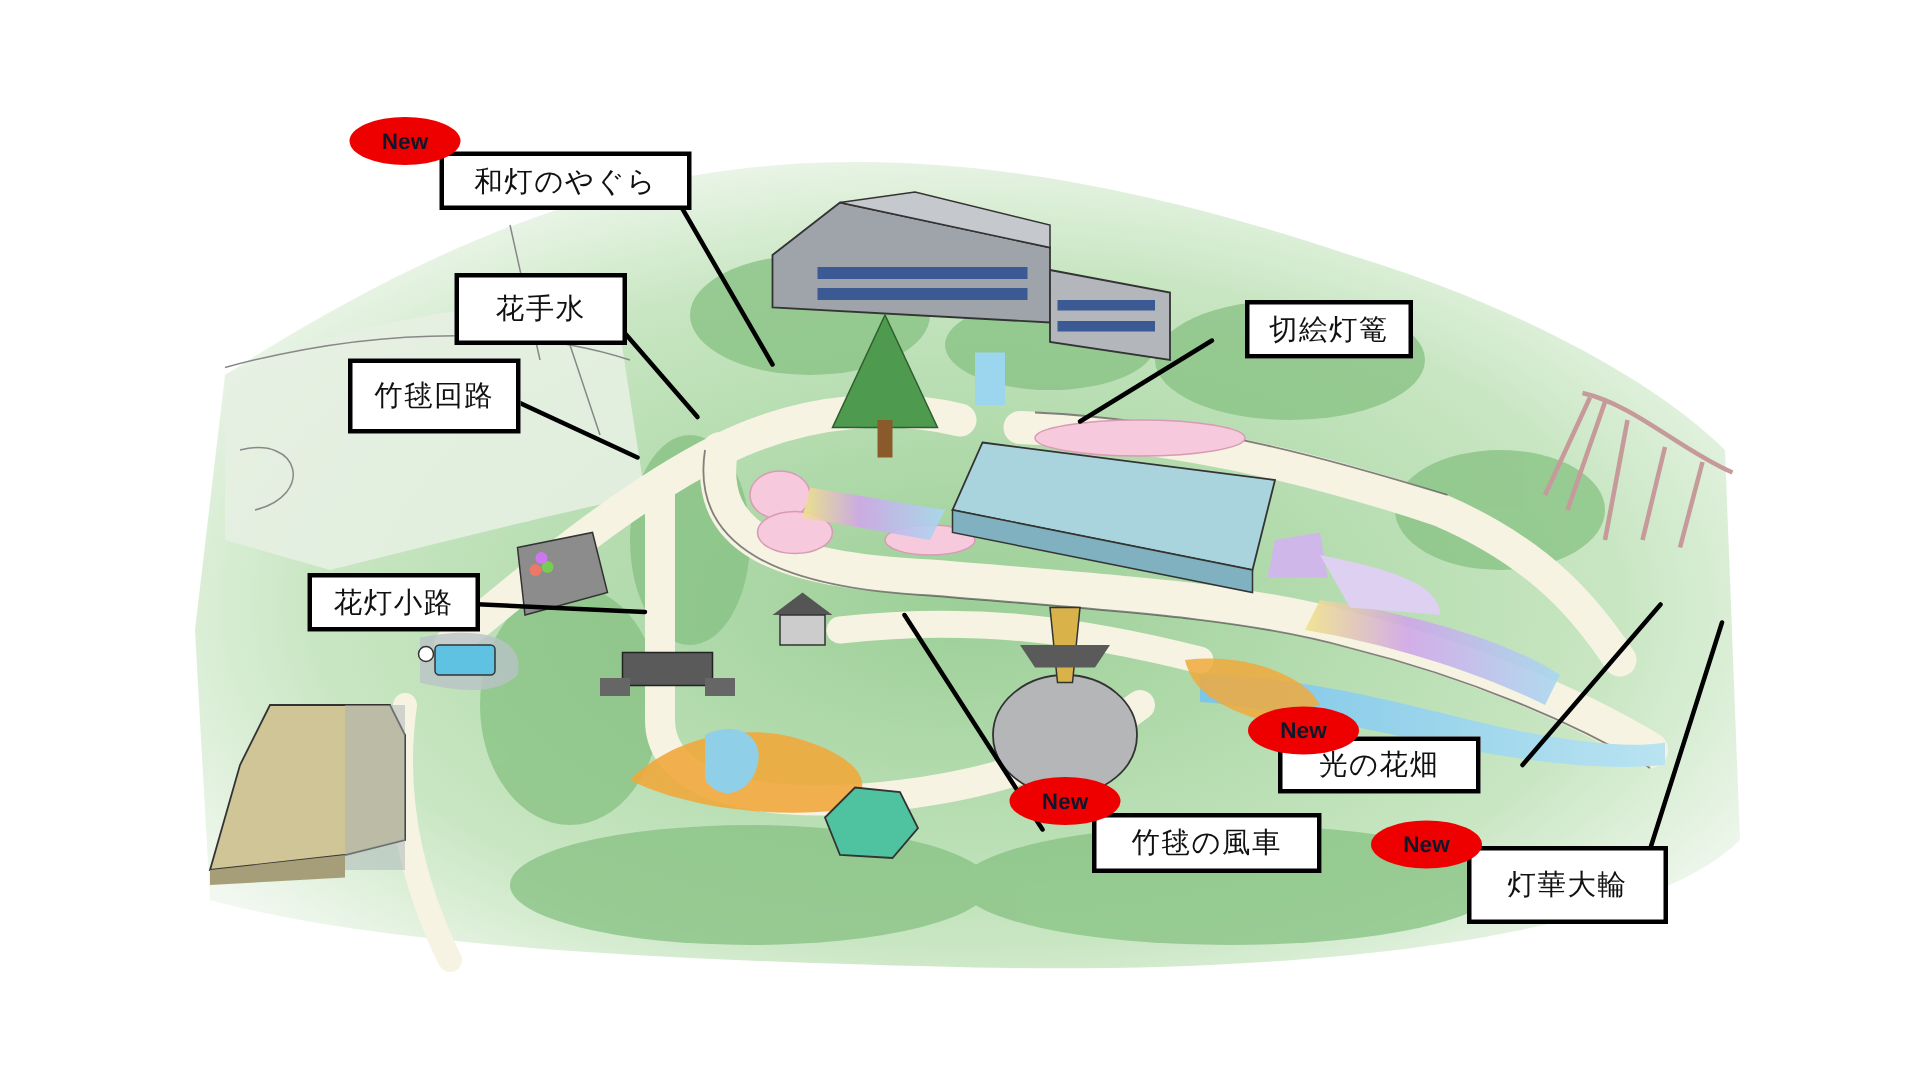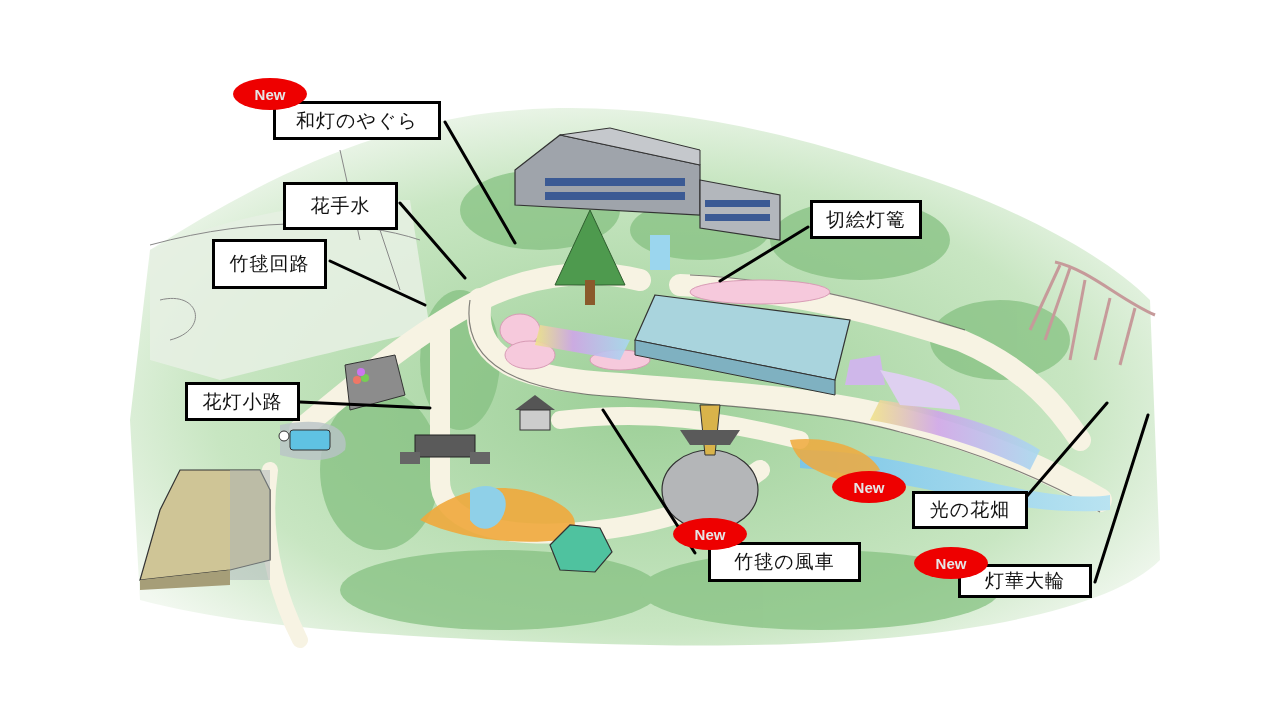--- a/index.html
+++ b/index.html
@@ -1,23 +1,23 @@
 <!DOCTYPE html>
 <html><head>
 <meta charset="utf-8">
 <style>
   html, body { margin:0; padding:0; }
   body { width:1280px; height:720px; background:#ffffff; position:relative; overflow:hidden;
          font-family:"DejaVu Sans", "Liberation Sans", sans-serif; }
   #map { position:absolute; left:0; top:0; width:1280px; height:720px; }
   .label { position:absolute; background:#fff; border:3px solid #000; box-sizing:border-box;
            display:flex; align-items:center; justify-content:center;
-           font-size:19px; color:#111; letter-spacing:1px; white-space:nowrap; cursor:pointer; }
+           font-size:19px; color:#111; letter-spacing:1px; white-space:nowrap; cursor:pointer;margin-left:20px; }
   .badge { position:absolute; width:74px; height:32px; border-radius:50%; background:#ee0000;
-           color:#e5e5e5; font-family:"Liberation Sans", sans-serif; font-weight:bold; font-size:15px;
+           color:#0f172a; font-family:"Liberation Sans", sans-serif; font-weight:bold; font-size:15px;
            display:flex; align-items:center; justify-content:center; z-index:3; }
   .label { z-index:2; }
 </style>
 </head>
 <body>
 
 <svg id="map" viewBox="0 0 1280 720" xmlns="http://www.w3.org/2000/svg">
   <defs>
     <radialGradient id="g-bg" cx="50%" cy="55%" r="60%">
       <stop offset="0%" stop-color="#9ccf97"></stop>
@@ -180,20 +180,20 @@
 <div class="badge" style="left:233px;top:78px;">New</div>
 
 <div class="label" style="left:283px;top:182px;width:115px;height:48px;">花手水</div>
 
 <div class="label" style="left:212px;top:239px;width:115px;height:50px;">竹毬回路</div>
 
 <div class="label" style="left:810px;top:200px;width:112px;height:39px;font-family:Liberation Serif, serif;">切絵灯篭</div>
 
 <div class="label" style="left:185px;top:382px;width:115px;height:39px;">花灯小路</div>
 
-<div class="label" style="left:912px;top:491px;width:116px;height:38px;">光の花畑</div>
+<div class="label" style="left:832px;top:491px;width:135px;height:38px;">光の花畑</div>
 <div class="badge" style="left:832px;top:471px;">New</div>
 
 <div class="label" style="left:708px;top:542px;width:153px;height:40px;">竹毬の風車</div>
 <div class="badge" style="left:673px;top:518px;">New</div>
 
-<div class="label" style="left:958px;top:564px;width:134px;height:34px;">灯華大輪</div>
+<div class="label" style="left:958px;top:564px;width:134px;height:52px;">灯華大輪</div>
 <div class="badge" style="left:914px;top:547px;">New</div>
 
 </body></html>

